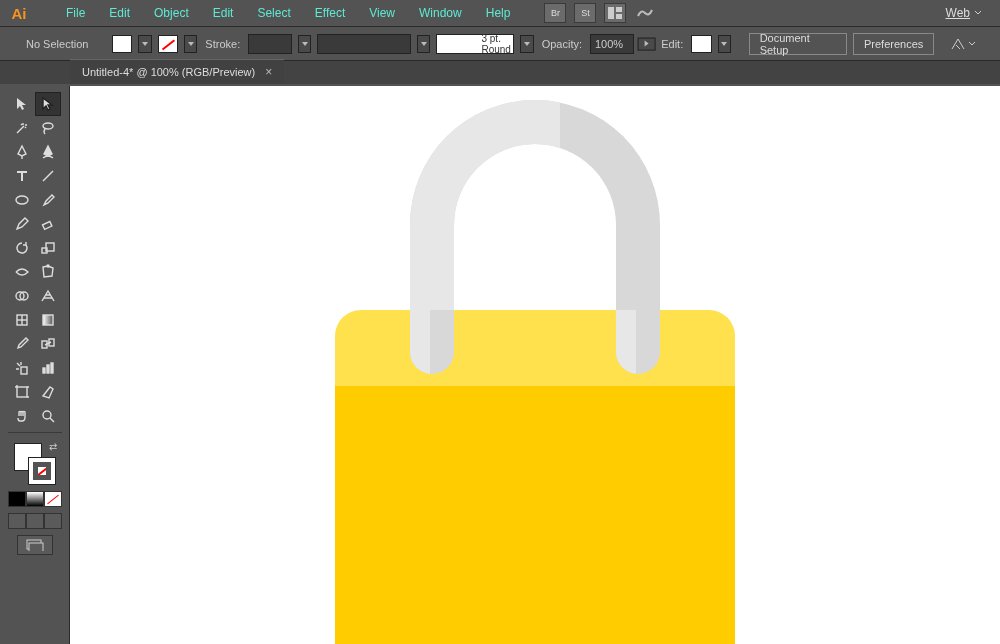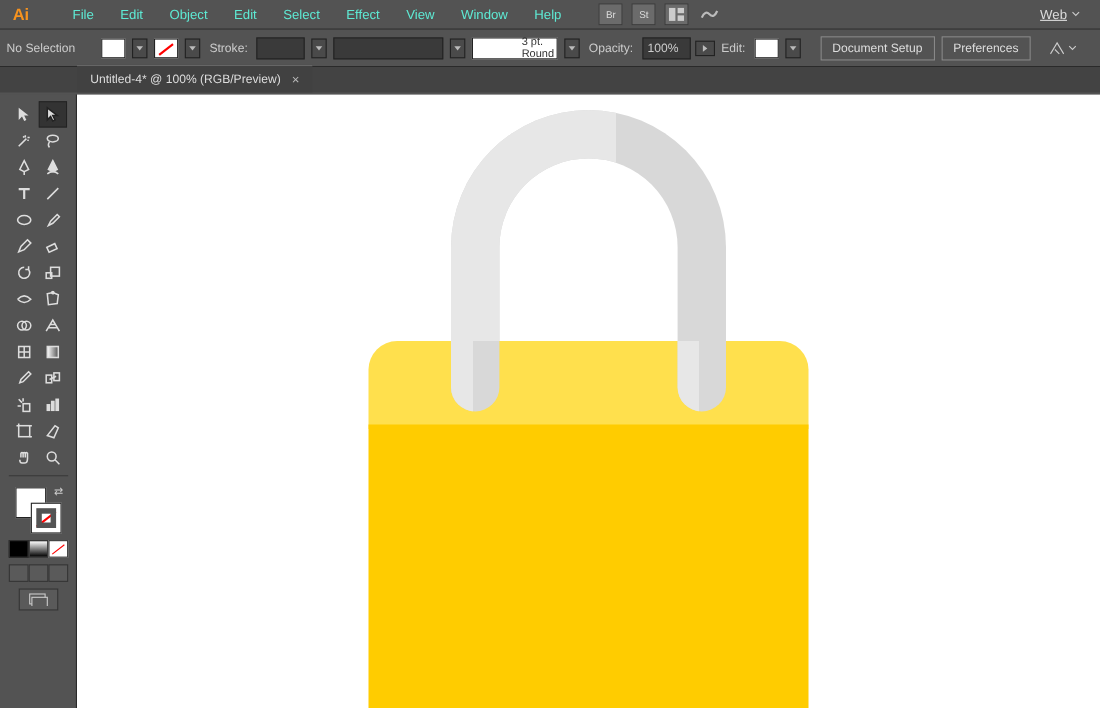--- a/index.html
+++ b/index.html
@@ -7,21 +7,21 @@
 
   
   .menubar { height:27px; background:#535353; display:flex; align-items:center; padding:0 6px 0 8px; gap:4px; border-bottom:1px solid #2a2a2a;}
   .ai-logo { width:22px; height:18px; border-radius:3px; display:flex;align-items:center;justify-content:center;color:#f7931e;font-weight:bold;font-size:15px;margin-right:22px;}
   .menu-item{ padding:3px 10px; cursor:default; font-size:12px; color:#5eead4;}
   .menu-spacer{flex:1;}
   .menu-iconbtn{width:22px;height:20px;background:#6b6b6b;display:flex;align-items:center;justify-content:center;margin:0 2px;font-size:9px;font-weight:normal;color:#ddd;border:1px solid #3a3a3a;}
   .menu-rbtn{padding:3px 8px;font-size:12px;color:#ddd;display:flex;align-items:center;gap:4px;margin-right:4px;text-decoration:underline;}
 
   
-  .controlbar{height:34px;background:#535353;display:flex;align-items:center;padding:0 4px;gap:6px;border-bottom:1px solid #2a2a2a;}
+  .controlbar{height:34px;background:#535353;display:flex;align-items:center;padding:0 24px;gap:6px;border-bottom:1px solid #2a2a2a;}
   .ctrl-label{font-size:11px;color:#ccc;margin:0 2px;white-space:nowrap;}
   .swatch{width:22px;height:18px;background:#fff;border:1px solid #222;display:flex;align-items:center;justify-content:center;position:relative;}
   .swatch.none::after{content:"";position:absolute;left:2px;right:2px;top:50%;border-top:2px solid red;transform:rotate(-38deg);}
   .mini-dd{width:14px;height:18px;background:#4a4a4a;border:1px solid #222;display:flex;align-items:center;justify-content:center;}
   .mini-dd::after{content:"";border-left:3px solid transparent;border-right:3px solid transparent;border-top:4px solid #bbb;}
   .ctrl-input{height:20px;background:#3a3a3a;border:1px solid #222;color:#ccc;font-size:11px;padding:0 4px;gap:35px;}
   .ctrl-btn{height:22px;background:#535353;border:1px solid #888;color:#ddd;font-size:11px;padding:0 10px;display:flex;align-items:center;cursor:default;}
 
   
   .tabrow{height:23px;background:#434343;display:flex;align-items:flex-end;padding-left:70px;}

